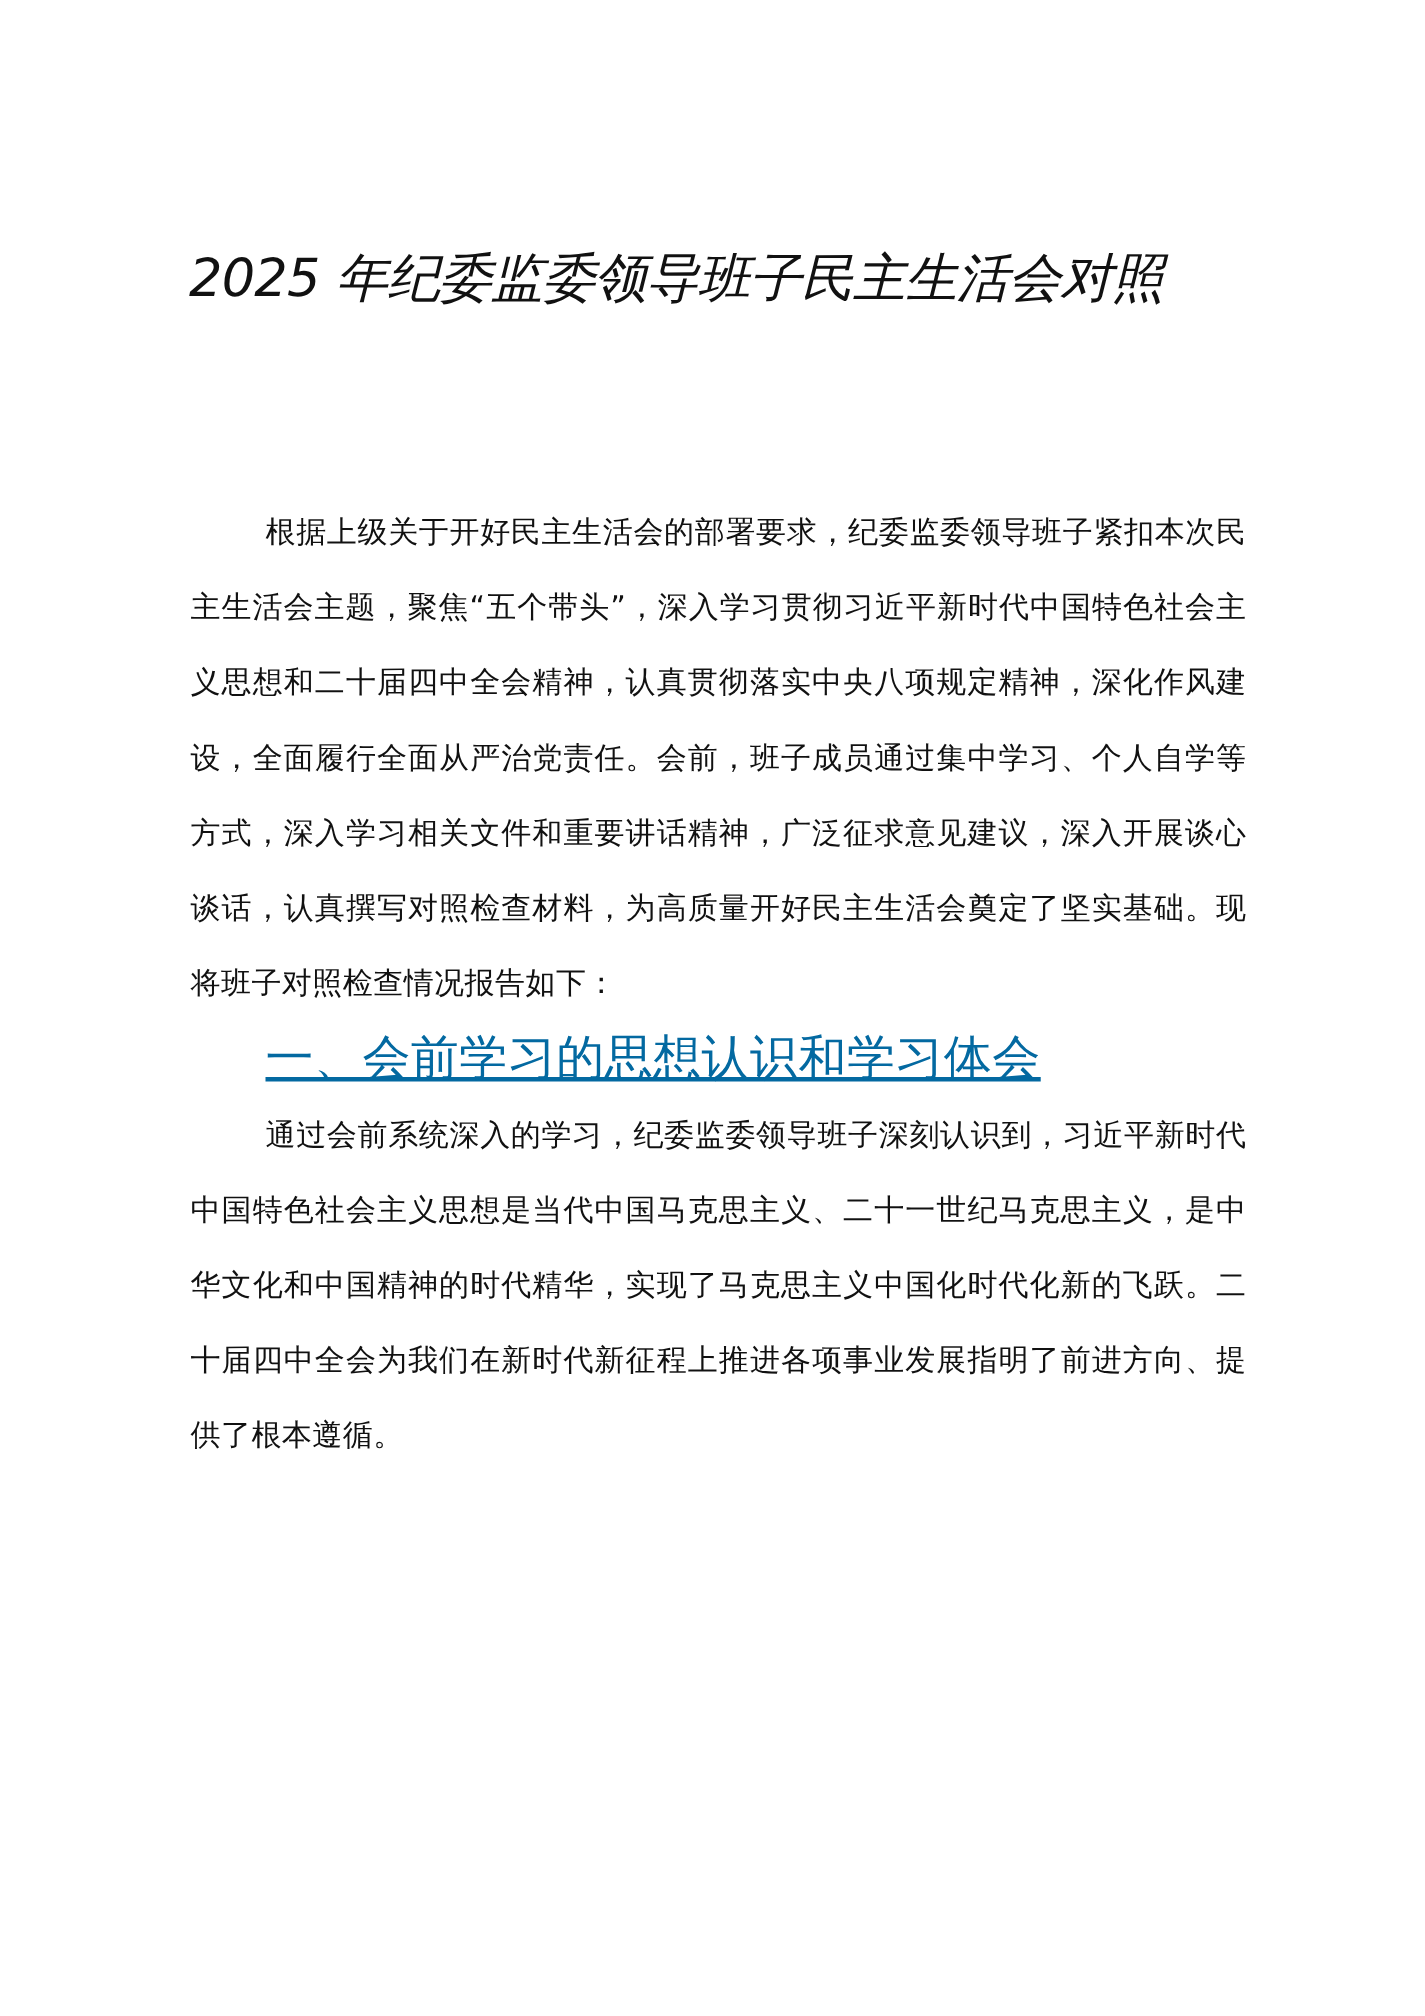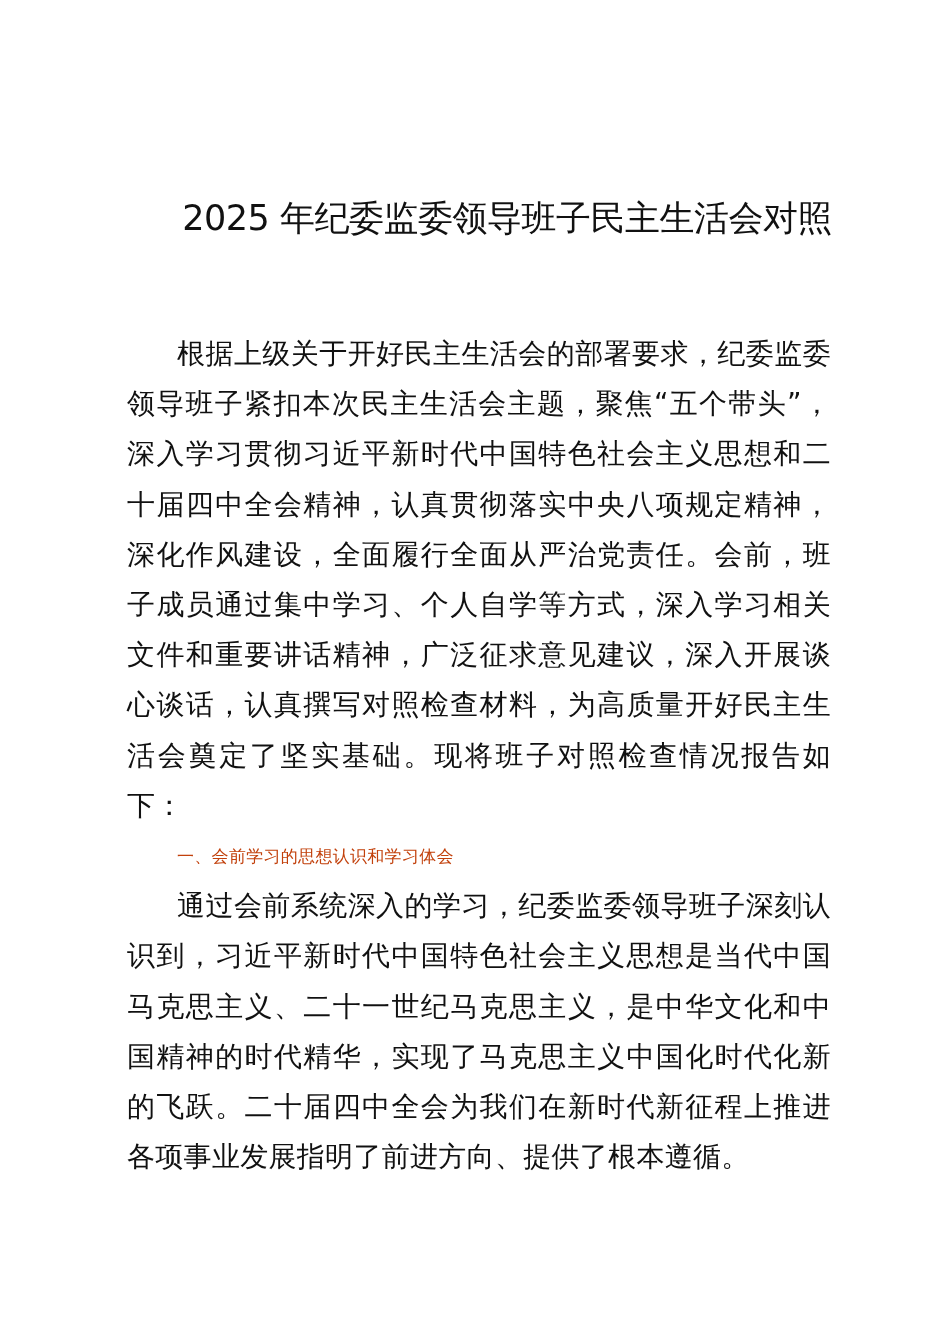--- a/index.html
+++ b/index.html
@@ -19,56 +19,58 @@
       position: absolute;
       left: 0;
       top: 0;
       width: 950px;
       height: 1344px;
       background: #ffffff;
     }
     .title-block {
       position: absolute;
       left: 126px;
-      top: 168px;
+      top: 136px;
       width: 706px;
-      text-align: right;
+      text-align: left;
+      font-style: italic;
     }
     .title-line {
       font-size: 35px;
       line-height: 100px;
       height: 100px;
       white-space: nowrap;
       letter-spacing: -0.5px;
       color: #111111;
     }
     .body-block {
       position: absolute;
       left: 127px;
       top: 329px;
       width: 704px;
     }
     .para {
-      font-size: 28px;
+      font-size: 20px;
       line-height: 50.2px;
       margin: 0;
       text-indent: 50px;
       text-align: justify;
       text-justify: inter-character;
       word-break: break-all;
       letter-spacing: 0.3px;
       color: #111111;
     }
     .heading {
-      font-size: 17px;
+      font-size: 32px;
       line-height: 50.2px;
       margin: 0;
       text-indent: 50px;
       letter-spacing: 0.3px;
-      color: #c2410c;
+      color: #0369a1;
+      text-decoration: underline;
     }
   </style>
 </head>
 <body>
 
 <div class="page">
   <div class="title-block">
     <div class="title-line">2025 年纪委监委领导班子民主生活会对照</div>
   </div>
 

